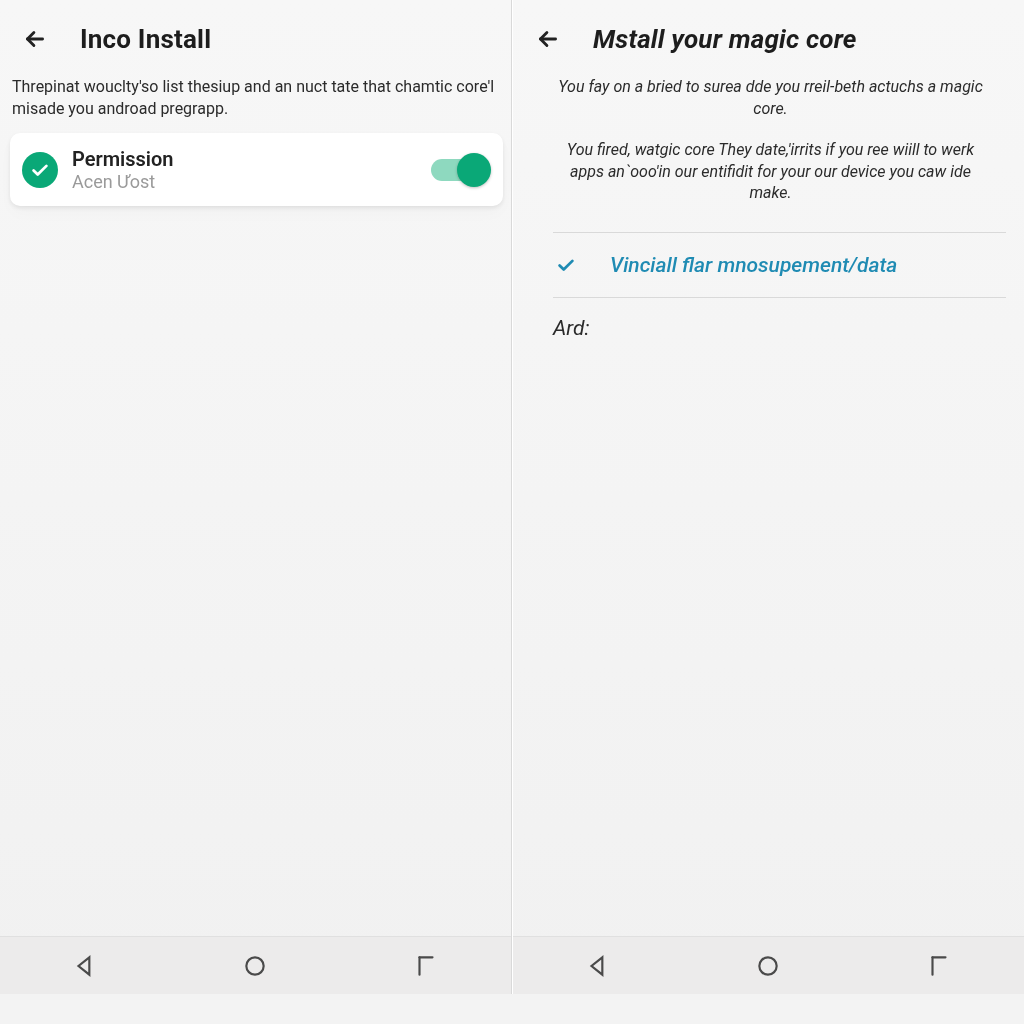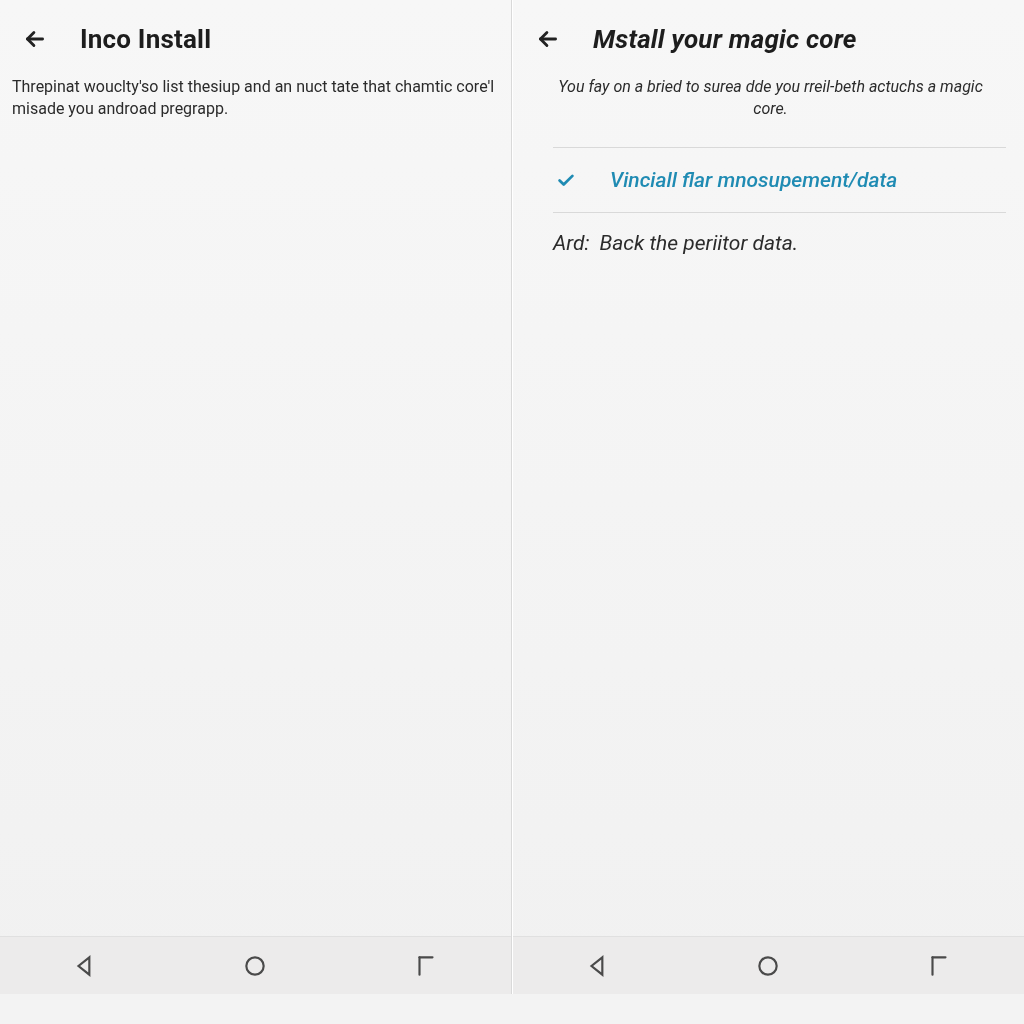--- a/index.html
+++ b/index.html
@@ -159,20 +159,35 @@
           <path d="M19 12H5"></path>
           <path d="M11 18L5 12l6-6"></path>
         </svg>
     </div>
     <div class="title">Inco Install</div>
   </div>
 
   <div class="body">
     <div class="desc">Threpinat wouclty'so list thesiup and an nuct tate that chamtic core'l misade you androad pregrapp.</div>
 
+    <div class="card">
+      <div class="check-badge">
+        <svg width="22" height="22" viewBox="0 0 24 24" fill="none" stroke="currentColor" stroke-width="3" stroke-linecap="round" stroke-linejoin="round">
+            <path d="M5 12.5l4.5 4.5L19 7.5"></path>
+          </svg>
+      </div>
+      <div class="labels">
+        <div class="title2">Permission</div>
+        <div class="sub">Acen Ưost</div>
+      </div>
+      <div class="toggle">
+        <div class="track"></div>
+        <div class="thumb"></div>
+      </div>
+    </div>
   </div>
 
   <div class="navbar">
     <div class="btn">
       <svg width="26" height="26" viewBox="0 0 24 24" fill="none" stroke="currentColor" stroke-width="2">
           <path d="M16 4 L6 12 L16 20 Z" fill="none"></path>
         </svg>
     </div>
     <div class="btn">
       <svg width="26" height="26" viewBox="0 0 24 24" fill="none" stroke="currentColor" stroke-width="2">
@@ -194,37 +209,37 @@
       <svg width="26" height="26" viewBox="0 0 24 24" fill="none" stroke="currentColor" stroke-width="2.6" stroke-linecap="round" stroke-linejoin="round">
           <path d="M19 12H5"></path>
           <path d="M11 18L5 12l6-6"></path>
         </svg>
     </div>
     <div class="title">Mstall your magic core</div>
   </div>
 
   <div class="body">
     <div class="desc">You fay on a bried to surea dde you rreil-beth actuchs a magic core.</div>
+    <div class="desc">You fired, watgic core They date,'irrits if you ree wiill to werk apps anˋooo'in our entifidit for your our device you caw ide make.</div>
 
     <div class="hr"></div>
 
     <div class="linkrow">
       <span class="tick">
         <svg width="22" height="22" viewBox="0 0 24 24" fill="none" stroke="currentColor" stroke-width="3" stroke-linecap="round" stroke-linejoin="round">
             <path d="M5 12.5l4.5 4.5L19 7.5"></path>
           </svg>
       </span>
       <span class="linktext">Vinciall flar mnosupement/data</span>
     </div>
 
     <div class="hr"></div>
 
     <div class="kvrow">
       <span class="k">Ard:</span>
-      <span class="v">Back the periitor data.</span>
     </div>
   </div>
 
   <div class="navbar">
     <div class="btn">
       <svg width="26" height="26" viewBox="0 0 24 24" fill="none" stroke="currentColor" stroke-width="2">
           <path d="M16 4 L6 12 L16 20 Z" fill="none"></path>
         </svg>
     </div>
     <div class="btn">

